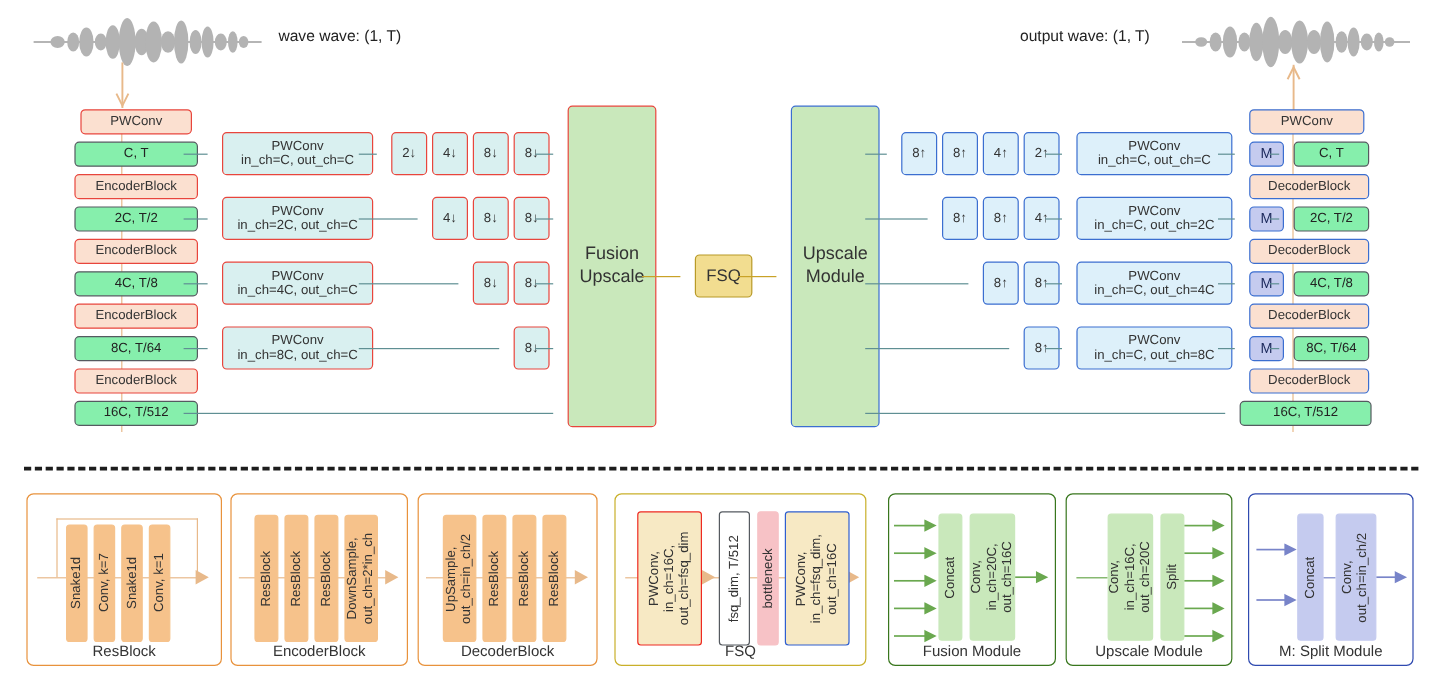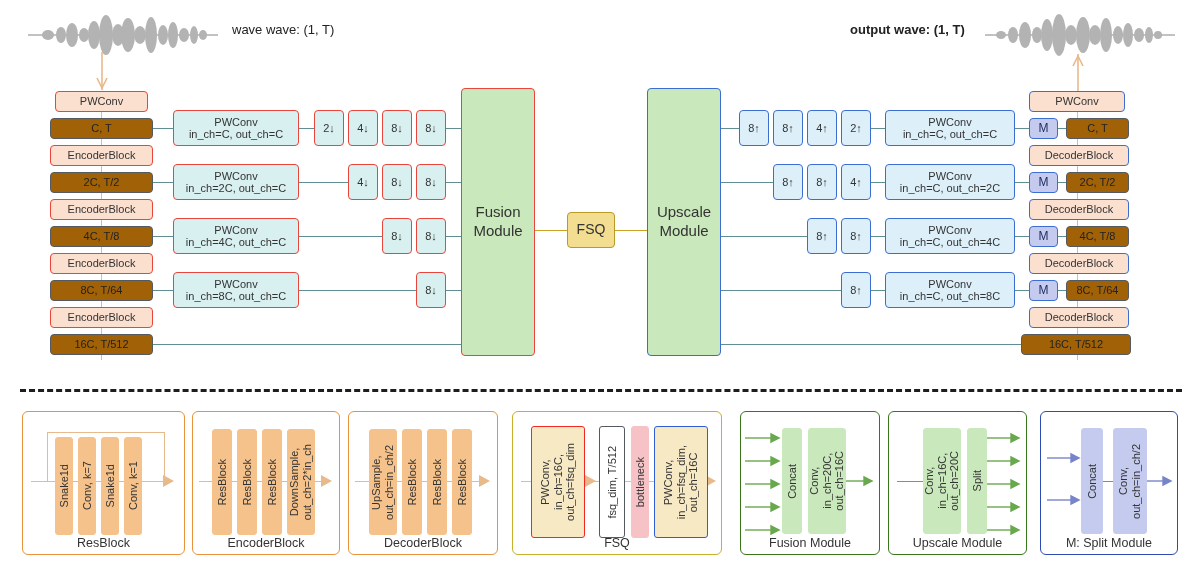--- a/index.html
+++ b/index.html
@@ -5,25 +5,25 @@
   html,body{margin:0;padding:0;background:#ffffff;}
   body{width:1200px;height:570px;position:relative;overflow:hidden;
        font-family:"Liberation Sans","DejaVu Sans",sans-serif;color:#333;}
   #root{position:relative;width:1200px;height:570px;}
 
   .abs{position:absolute;box-sizing:border-box;}
 
   
   .box{position:absolute;box-sizing:border-box;display:flex;align-items:center;
        justify-content:center;text-align:center;border-radius:4px;
-       font-size:11px;line-height:1.12;white-space:pre-line;}
+       font-size:11px;line-height:1.12;white-space:pre-line;margin-left:12px;}
 
   
   .enc-fill   {background:#fbe0d0;border:1.6px solid #e8453c;}
-  .plain      {background:#a16207;border:1.4px solid #555a60;color:#222;}
+  .plain      {background:#86efac;border:1.4px solid #555a60;color:#222;}
   .cyan       {background:#d9f0f0;border:1.6px solid #e8453c;}
   .cyan-blue  {background:#ddf0fa;border:1.6px solid #3b6ed0;}
   .dec-fill   {background:#fbe0d0;border:1.6px solid #3b6ed0;}
   .merge      {background:#c5cbef;border:1.6px solid #3b6ed0;color:#1d2a5c;}
   .green-mod  {background:#c9e8bb;border:1.6px solid #e8453c;}
   .green-mod-b{background:#c9e8bb;border:1.6px solid #3b6ed0;}
   .fsq-box    {background:#f2dd90;border:1.6px solid #b89a27;}
 
   
   .hline{position:absolute;height:0;border-top:1.3px solid #5f8f93;}
@@ -95,21 +95,21 @@
         <ellipse cx="98" cy="23" rx="7" ry="18"></ellipse>
       <ellipse cx="110" cy="23" rx="6" ry="10"></ellipse>
         <ellipse cx="121" cy="23" rx="6" ry="17"></ellipse>
       <ellipse cx="133" cy="23" rx="5" ry="9"></ellipse>
         <ellipse cx="143" cy="23" rx="5" ry="12"></ellipse>
       <ellipse cx="154" cy="23" rx="5" ry="7"></ellipse>
         <ellipse cx="164" cy="23" rx="4" ry="8"></ellipse>
       <ellipse cx="173" cy="23" rx="4" ry="4"></ellipse>
     </g>
   </svg>
-  <div class="wavelabel" style="left:850px;top:22px;font-weight:bold;">output wave: (1, T)</div>
+  <div class="wavelabel" style="left:850px;top:22px;">output wave: (1, T)</div>
 
   <svg class="abs" style="left:92px;top:52px;width:20px;height:40px;">
     <line x1="10" y1="0" x2="10" y2="38" stroke="#e8b98a" stroke-width="1.6"></line>
     <polyline points="5,26 10,36 15,26" fill="none" stroke="#e8b98a" stroke-width="1.6"></polyline>
   </svg>
   <svg class="abs" style="left:1068px;top:52px;width:20px;height:40px;">
     <line x1="10" y1="2" x2="10" y2="40" stroke="#e8b98a" stroke-width="1.6"></line>
     <polyline points="5,14 10,4 15,14" fill="none" stroke="#e8b98a" stroke-width="1.6"></polyline>
   </svg>
 
@@ -166,21 +166,21 @@
   <div class="hline" style="left:299px;top:236px;width:83px;"></div>
   <div class="box cyan" style="left:382px;top:218px;width:30px;height:36px;">8↓</div>
   <div class="box cyan" style="left:416px;top:218px;width:30px;height:36px;">8↓</div>
   <div class="hline" style="left:446px;top:236px;width:15px;"></div>
 
   <div class="hline" style="left:299px;top:290px;width:117px;"></div>
   <div class="box cyan" style="left:416px;top:272px;width:30px;height:36px;">8↓</div>
   <div class="hline" style="left:446px;top:290px;width:15px;"></div>
 
   <div class="box green-mod" style="left:461px;top:88px;width:74px;height:268px;font-size:15px;line-height:1.25;">Fusion
-Module</div>
+Upscale</div>
 
   <div class="hline" style="left:535px;top:230px;width:32px;border-top-color:#c9a227;"></div>
   <div class="box fsq-box" style="left:567px;top:212px;width:48px;height:36px;font-size:14px;">FSQ</div>
   <div class="hline" style="left:615px;top:230px;width:32px;border-top-color:#c9a227;"></div>
 
   <div class="box green-mod-b" style="left:647px;top:88px;width:74px;height:268px;font-size:15px;line-height:1.25;">Upscale
 Module</div>
 
   <div class="hline" style="left:721px;top:128px;width:18px;"></div>
   <div class="box cyan-blue" style="left:739px;top:110px;width:30px;height:36px;">8↑</div>

